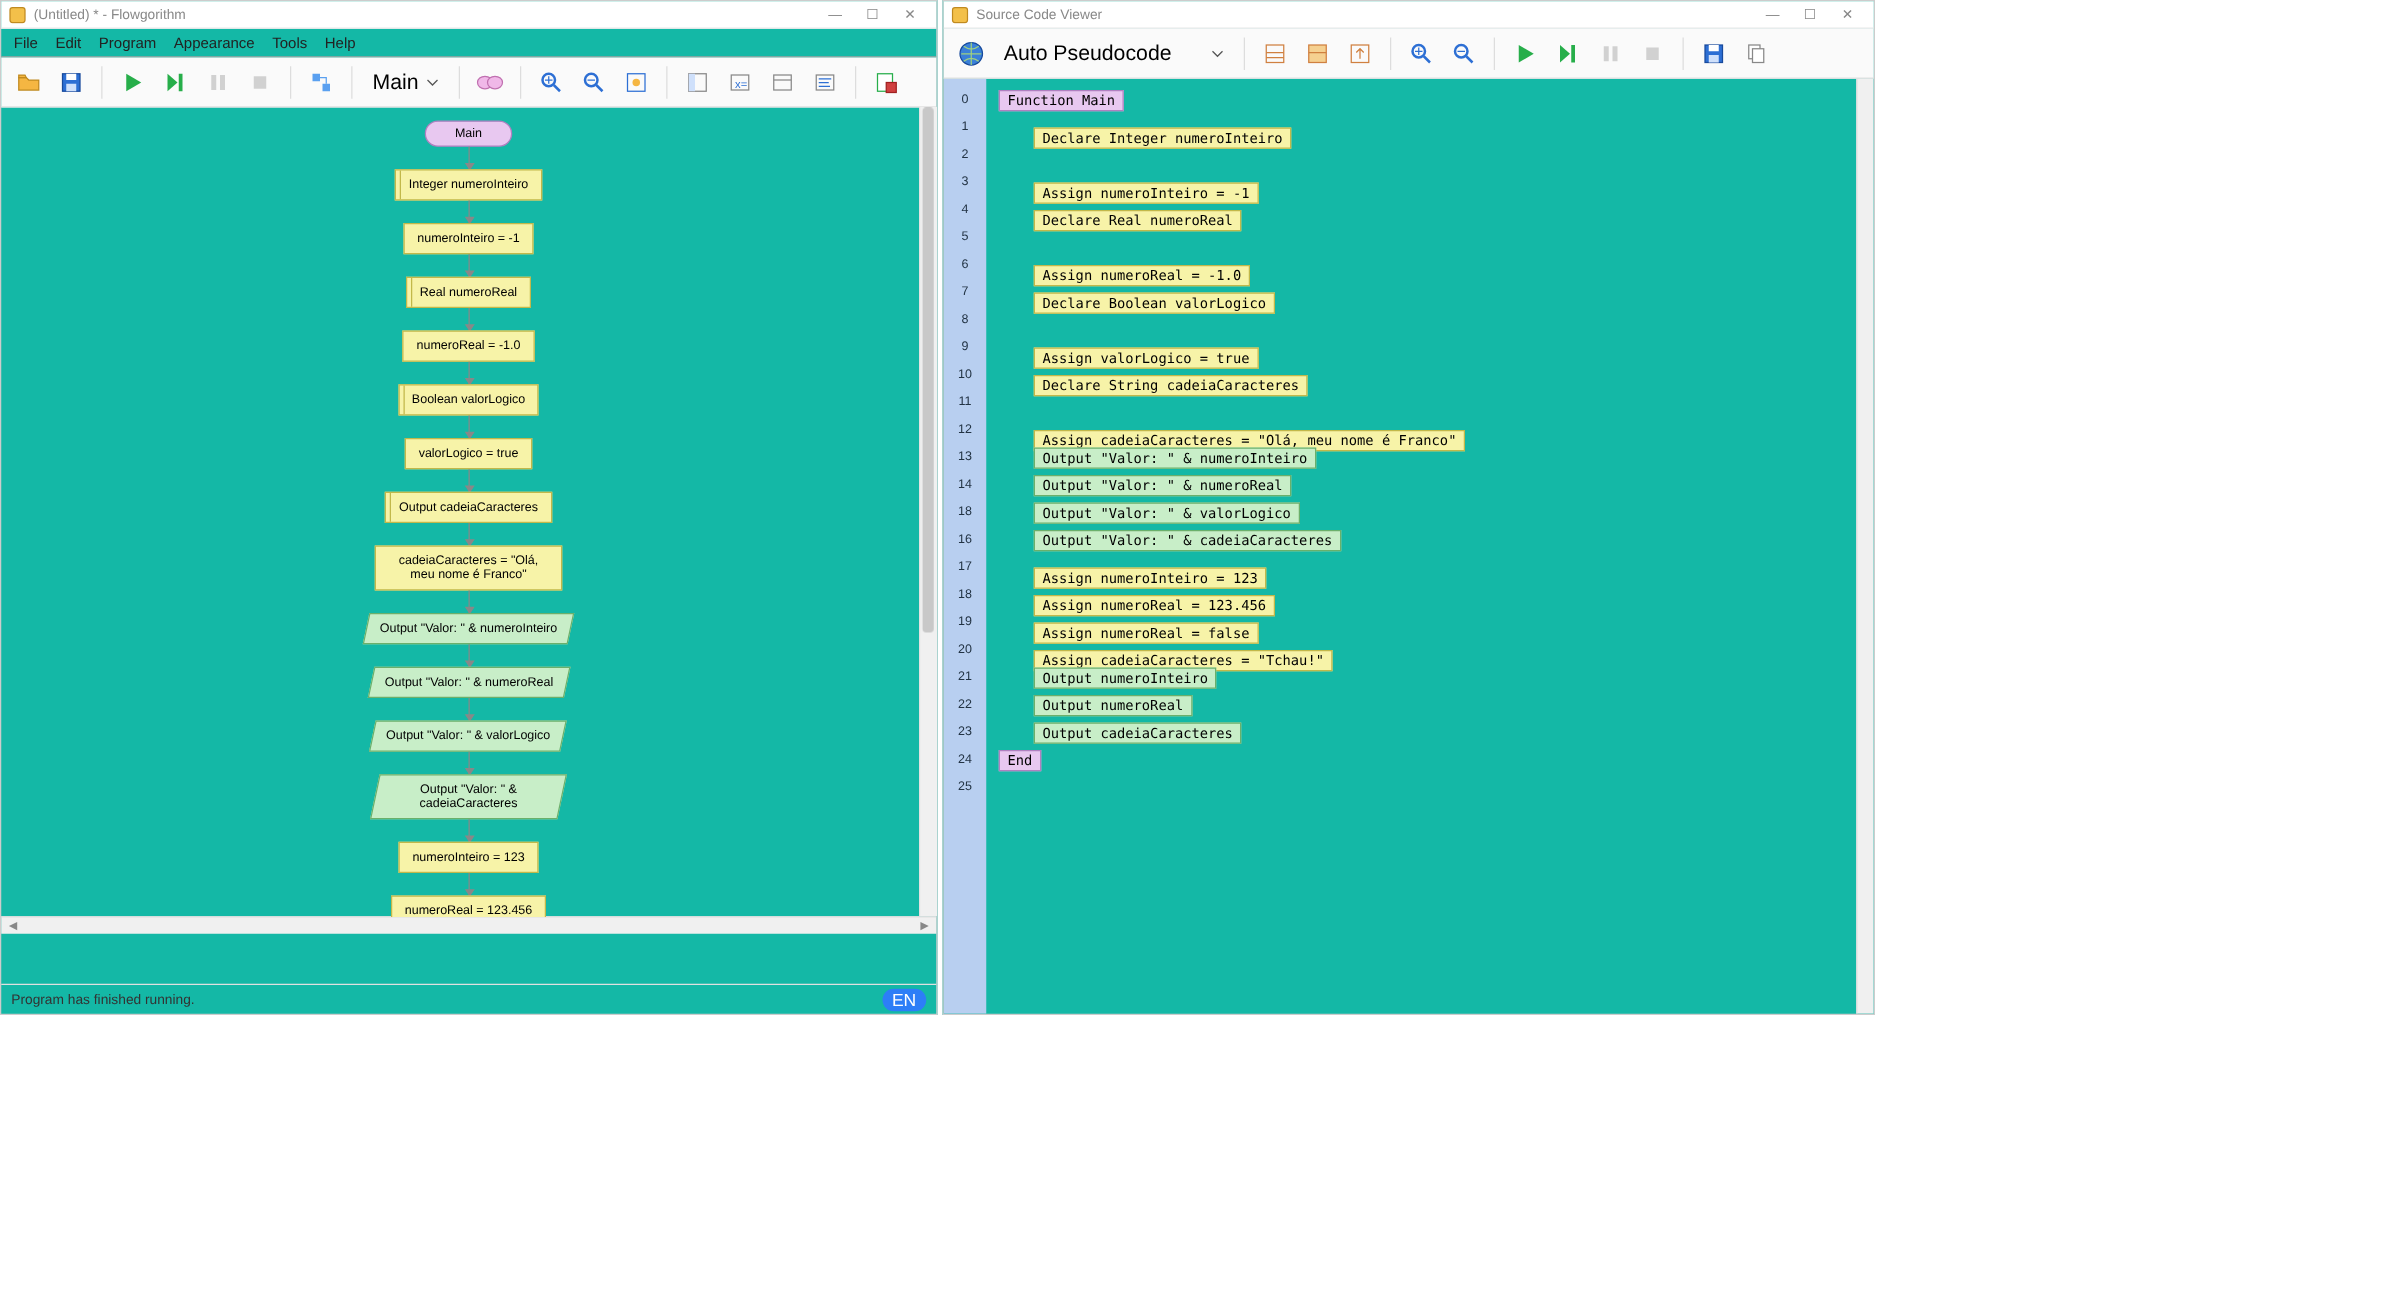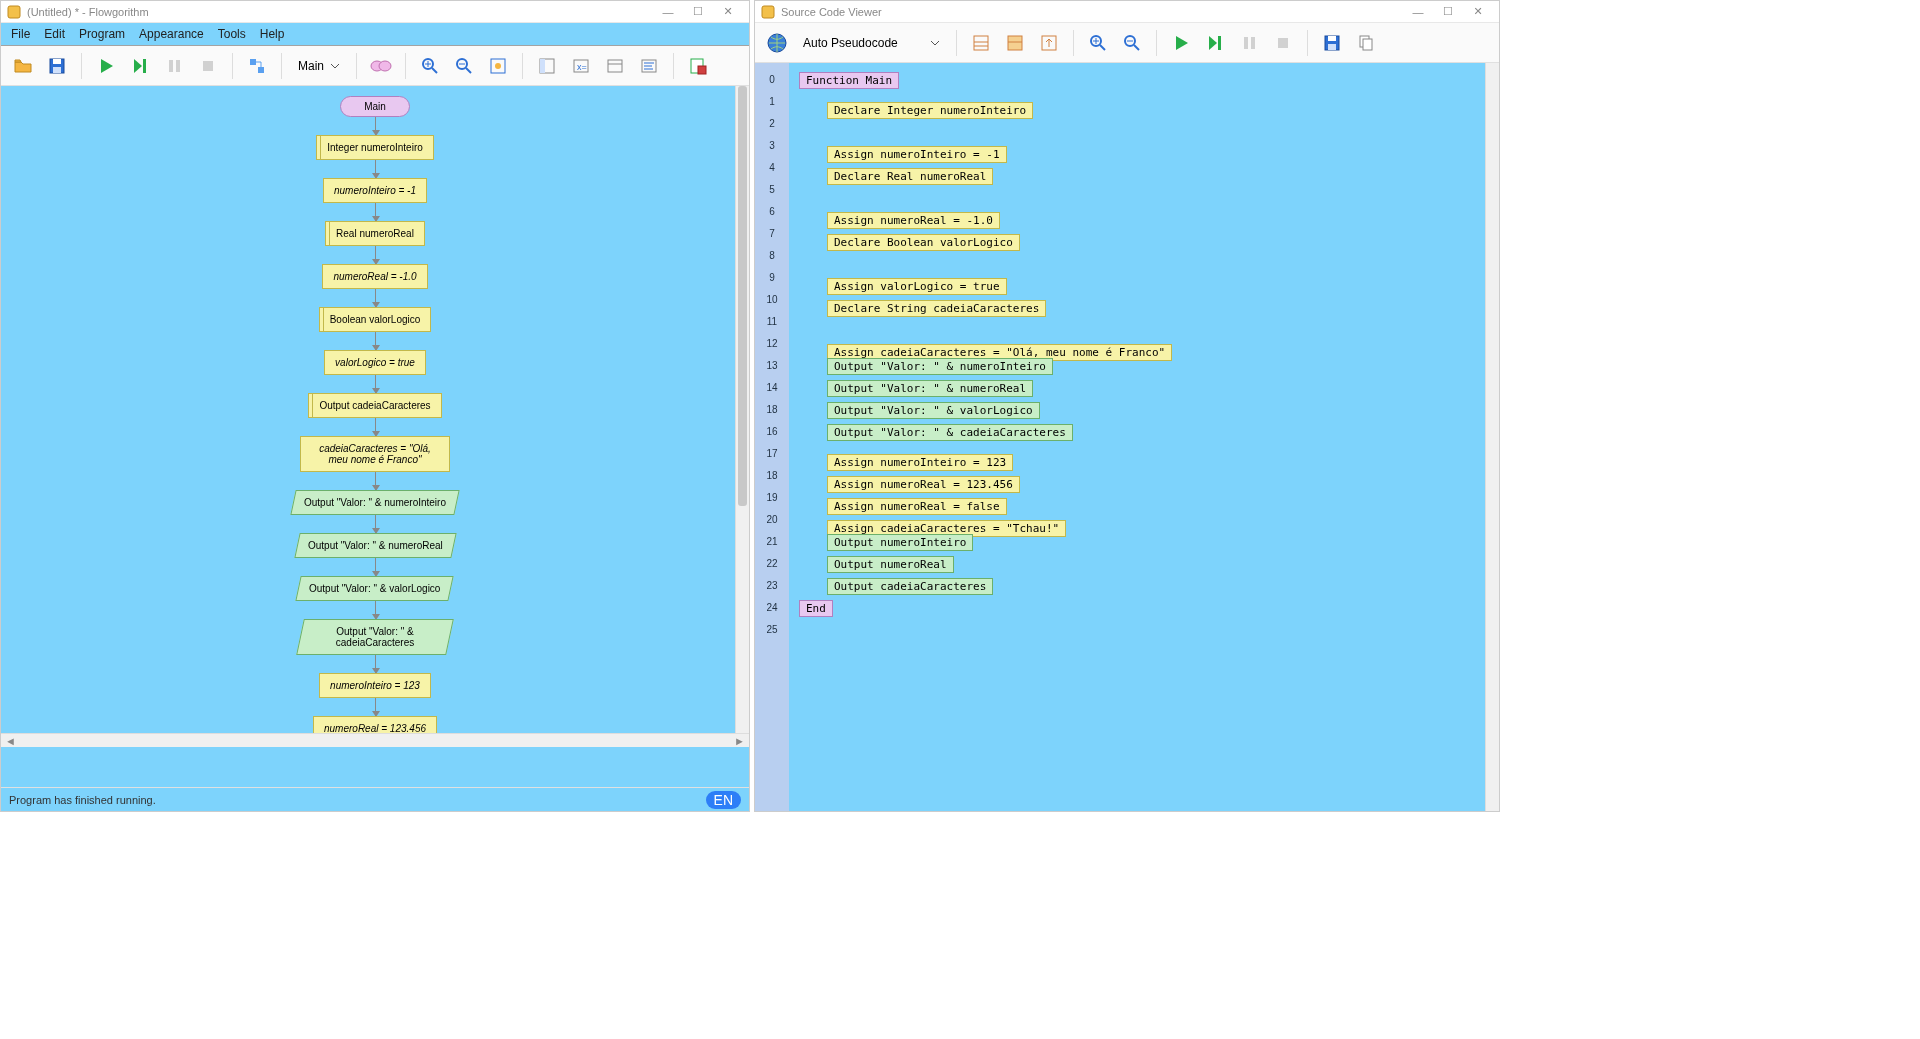--- a/index.html
+++ b/index.html
@@ -1,37 +1,37 @@
 <!DOCTYPE html>
 <html><head>
 <meta charset="utf-8">
 <style>
 * { box-sizing: border-box; margin: 0; padding: 0; }
 body { font-family: "Segoe UI", Tahoma, sans-serif; font-size: 11px; background: #fff; overflow: hidden; }
 .desktop { display: flex; width: 1500px; height: 812px; }
-.window { display: flex; flex-direction: column; border: 1px solid #ccc; background: #7dd3fc; }
+.window { display: flex; flex-direction: column; border: 1px solid #ccc; background: #14b8a6; }
 .window-left { width: 750px; }
 .window-right { flex: 1; margin-left: 4px; }
 .titlebar { display: flex; align-items: center; height: 22px; padding: 0 6px; background: #fff; border-bottom: 1px solid #e8e8e8; color: #888; font-size: 11px; }
 .titlebar .icon-app { width: 14px; height: 14px; margin-right: 6px; display:inline-flex; align-items:center; justify-content:center; }
 .titlebar .spacer { flex: 1; }
 .titlebar .winbtn { width: 30px; text-align: center; color: #888; cursor: default; }
 .menubar { display: flex; gap: 14px; padding: 4px 10px; font-size: 12px; color: #222; border-bottom: 1px solid #a3a3a3; }
 .menubar span { cursor: default; }
 .toolbar { display: flex; align-items: center; gap: 6px; padding: 4px 8px; border-bottom: 1px solid #e0e0e0; background: #fafafa; height: 40px; }
 .toolbar .sep { width: 1px; height: 26px; background: #ddd; margin: 0 4px; }
 .tbtn { width: 28px; height: 28px; display: inline-flex; align-items: center; justify-content: center; border-radius: 3px; }
-.lang-drop { display: flex; align-items: center; gap: 6px; font-size: 12px; padding: 2px 6px; }
+.lang-drop { display: flex; align-items: center; gap: 6px; font-size: 17px; padding: 2px 6px; }
 .canvas-wrap { flex: 1; position: relative; overflow: hidden; }
 .canvas { position: absolute; inset: 0; overflow: auto; }
 .flow { display: flex; flex-direction: column; align-items: center; padding: 10px 0 30px; }
 .node { border: 1px solid #999; background: #f7f3a8; font-size: 10px; padding: 6px 10px; text-align: center; min-width: 100px; position: relative; }
 .node-decl { background:#f7f3a8; border:1px solid #c2b84a; }
 .node-decl::before { content:""; position:absolute; left:3px; top:0; bottom:0; width:0; border-left:1px solid #c2b84a; }
-.node-assign { background:#f7f3a8; border:1px solid #c2b84a;font-style:italic; }
+.node-assign { background:#f7f3a8; border:1px solid #c2b84a; }
 .node-term { background:#e8c8f0; border:1px solid #b080c0; border-radius:14px; min-width:70px; padding:4px 16px; }
 .node-out { background:#c8eec8; border:1px solid #6bb06b; transform: skewX(-12deg); }
 .node-out .inner { transform: skewX(12deg); display:block; }
 .arrow { width: 1px; height: 18px; background: #888; position: relative; }
 .arrow::after { content:""; position:absolute; bottom:-1px; left:-3px; border-left:4px solid transparent; border-right:4px solid transparent; border-top:6px solid #888; }
 .statusbar { display:flex; align-items:center; padding:4px 8px; border-top:1px solid #e0e0e0; font-size:11px; color:#333; height:24px;margin-top:40px; }
 .statusbar .spacer { flex:1; }
 .badge-en { background:#2d7ef7; color:#fff; border-radius:10px; padding:1px 8px; font-size:14px; }
 .hscroll { height:14px; background:#f0f0f0; border-top:1px solid #ddd; display:flex; align-items:center; justify-content:space-between; padding:0 4px; color:#888; }
 

